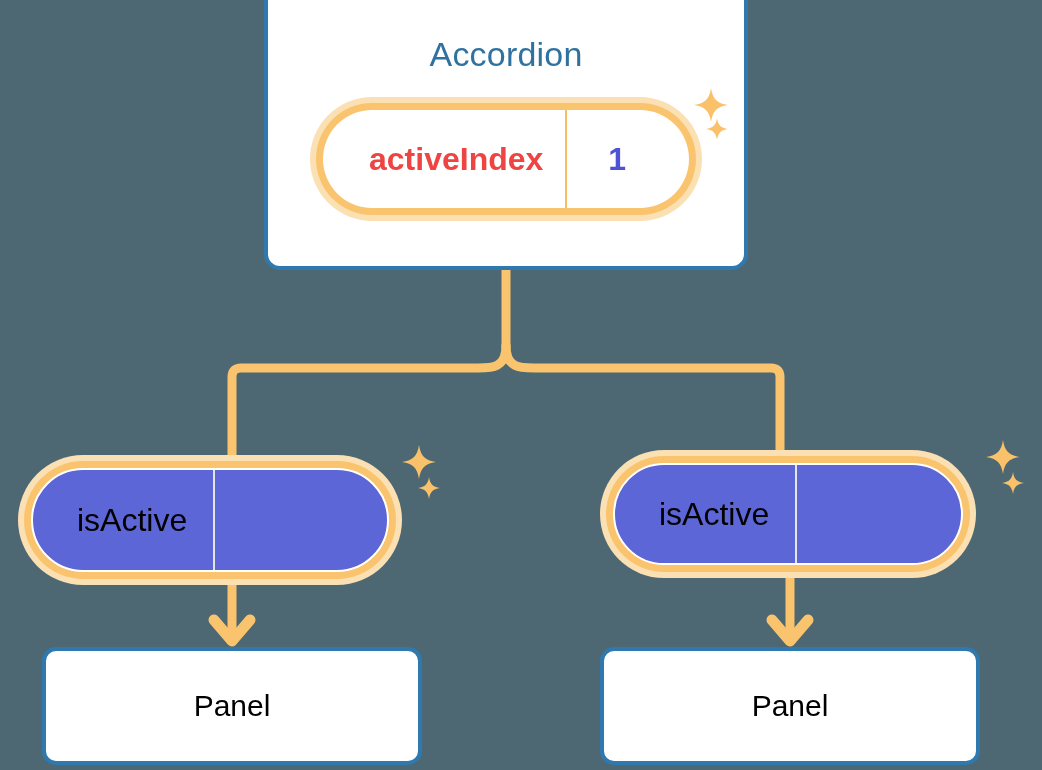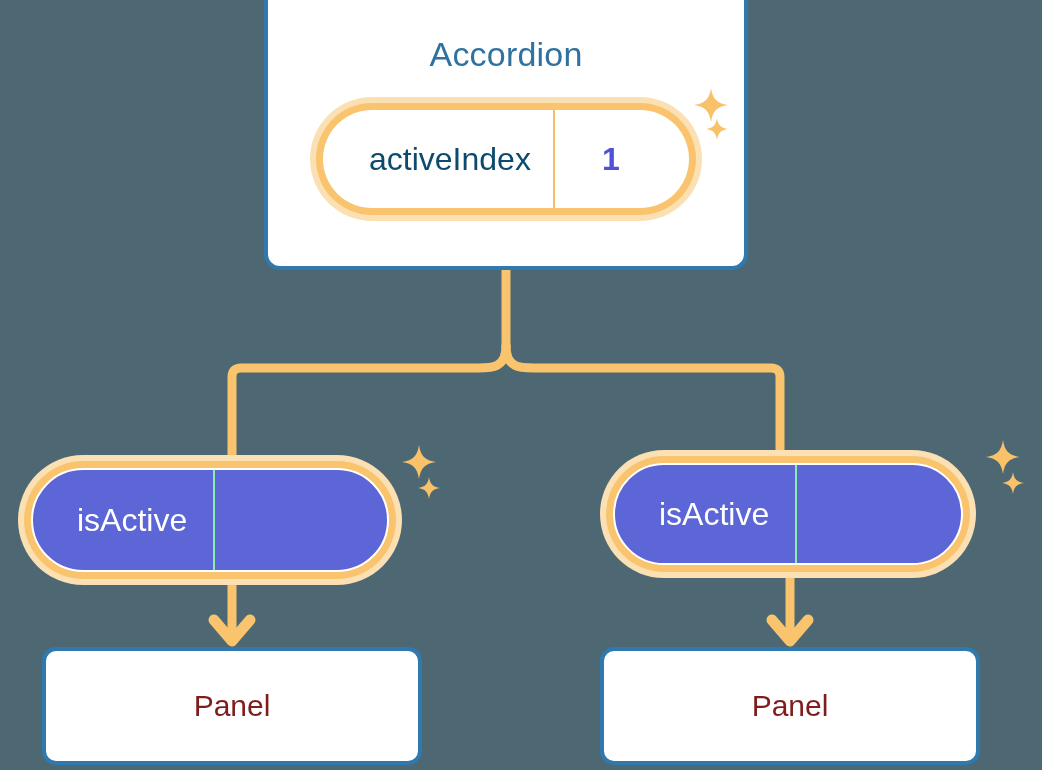--- a/index.html
+++ b/index.html
@@ -69,21 +69,21 @@
     border: 4px solid #2f79ae;
     border-radius: 14px;
     box-sizing: border-box;
     display: flex;
     align-items: center;
     justify-content: center;
   }
   #panel-left  { left: 42px;  top: 647px; }
   #panel-right { left: 600px; top: 647px; }
   .panel-label {
-    color: #7f1d1d;
+    color: #000000;
     font-size: 30px;
   }
 
   
   .pill-wrap {
     position: absolute;
     border-radius: 999px;
     background: #fbe0b4;          
     padding: 6px;
     box-sizing: border-box;
@@ -117,42 +117,43 @@
   #activeindex-pill {
     left: 310px;
     top: 97px;
     width: 392px;
     height: 124px;
   }
   #activeindex-pill .pill-body {
     background: #ffffff;
   }
   #activeindex-pill .key {
-    color: #0c4a6e;
+    color: #ef4444;
     font-size: 32px;
     padding: 0 22px 0 46px;
     border-right: 2px solid #f6be63;
+    font-weight: bold;
   }
   #activeindex-pill .value {
     color: #4f52d8;
     font-size: 32px;
     font-weight: bold;
     padding: 0 44px 0 22px;
   }
 
   
   .pill-filled .pill-body {
     background: #5c66d6;
     border: 2px solid #ffffff;
   }
   .pill-filled .key {
-    color: #ffffff;
+    color: #000000;
     font-size: 32px;
     padding: 0 26px 0 44px;
-    border-right: 2px solid #86efac;
+    border-right: 2px solid #e5e5e5;
   }
   .pill-filled .value {
     color: #ffffff;
     font-size: 32px;
     font-weight: bold;
     padding: 0 40px 0 26px;
   }
   #isactive-pill-left {
     left: 18px;
     top: 455px;

